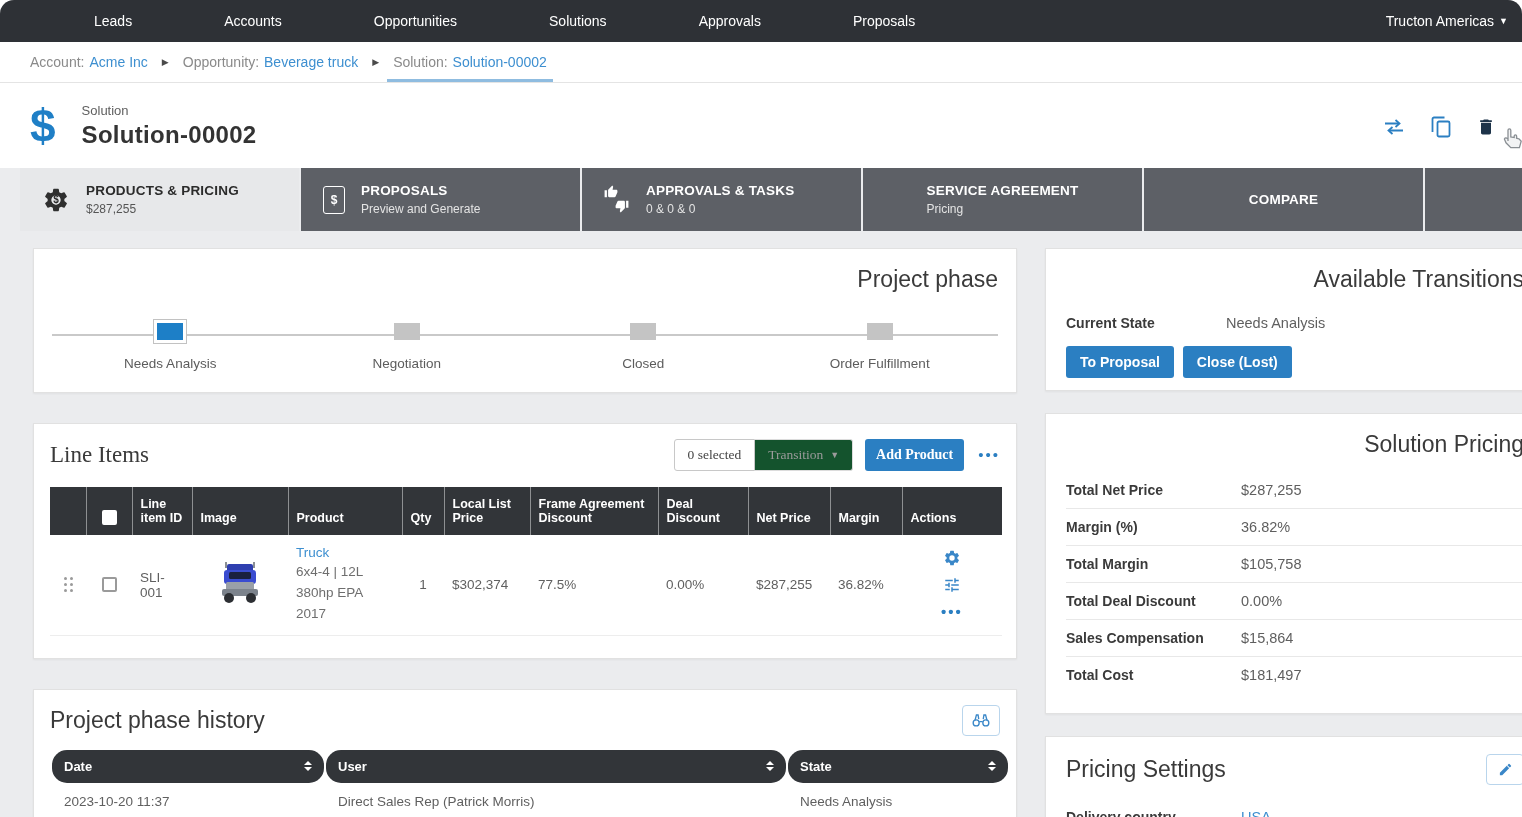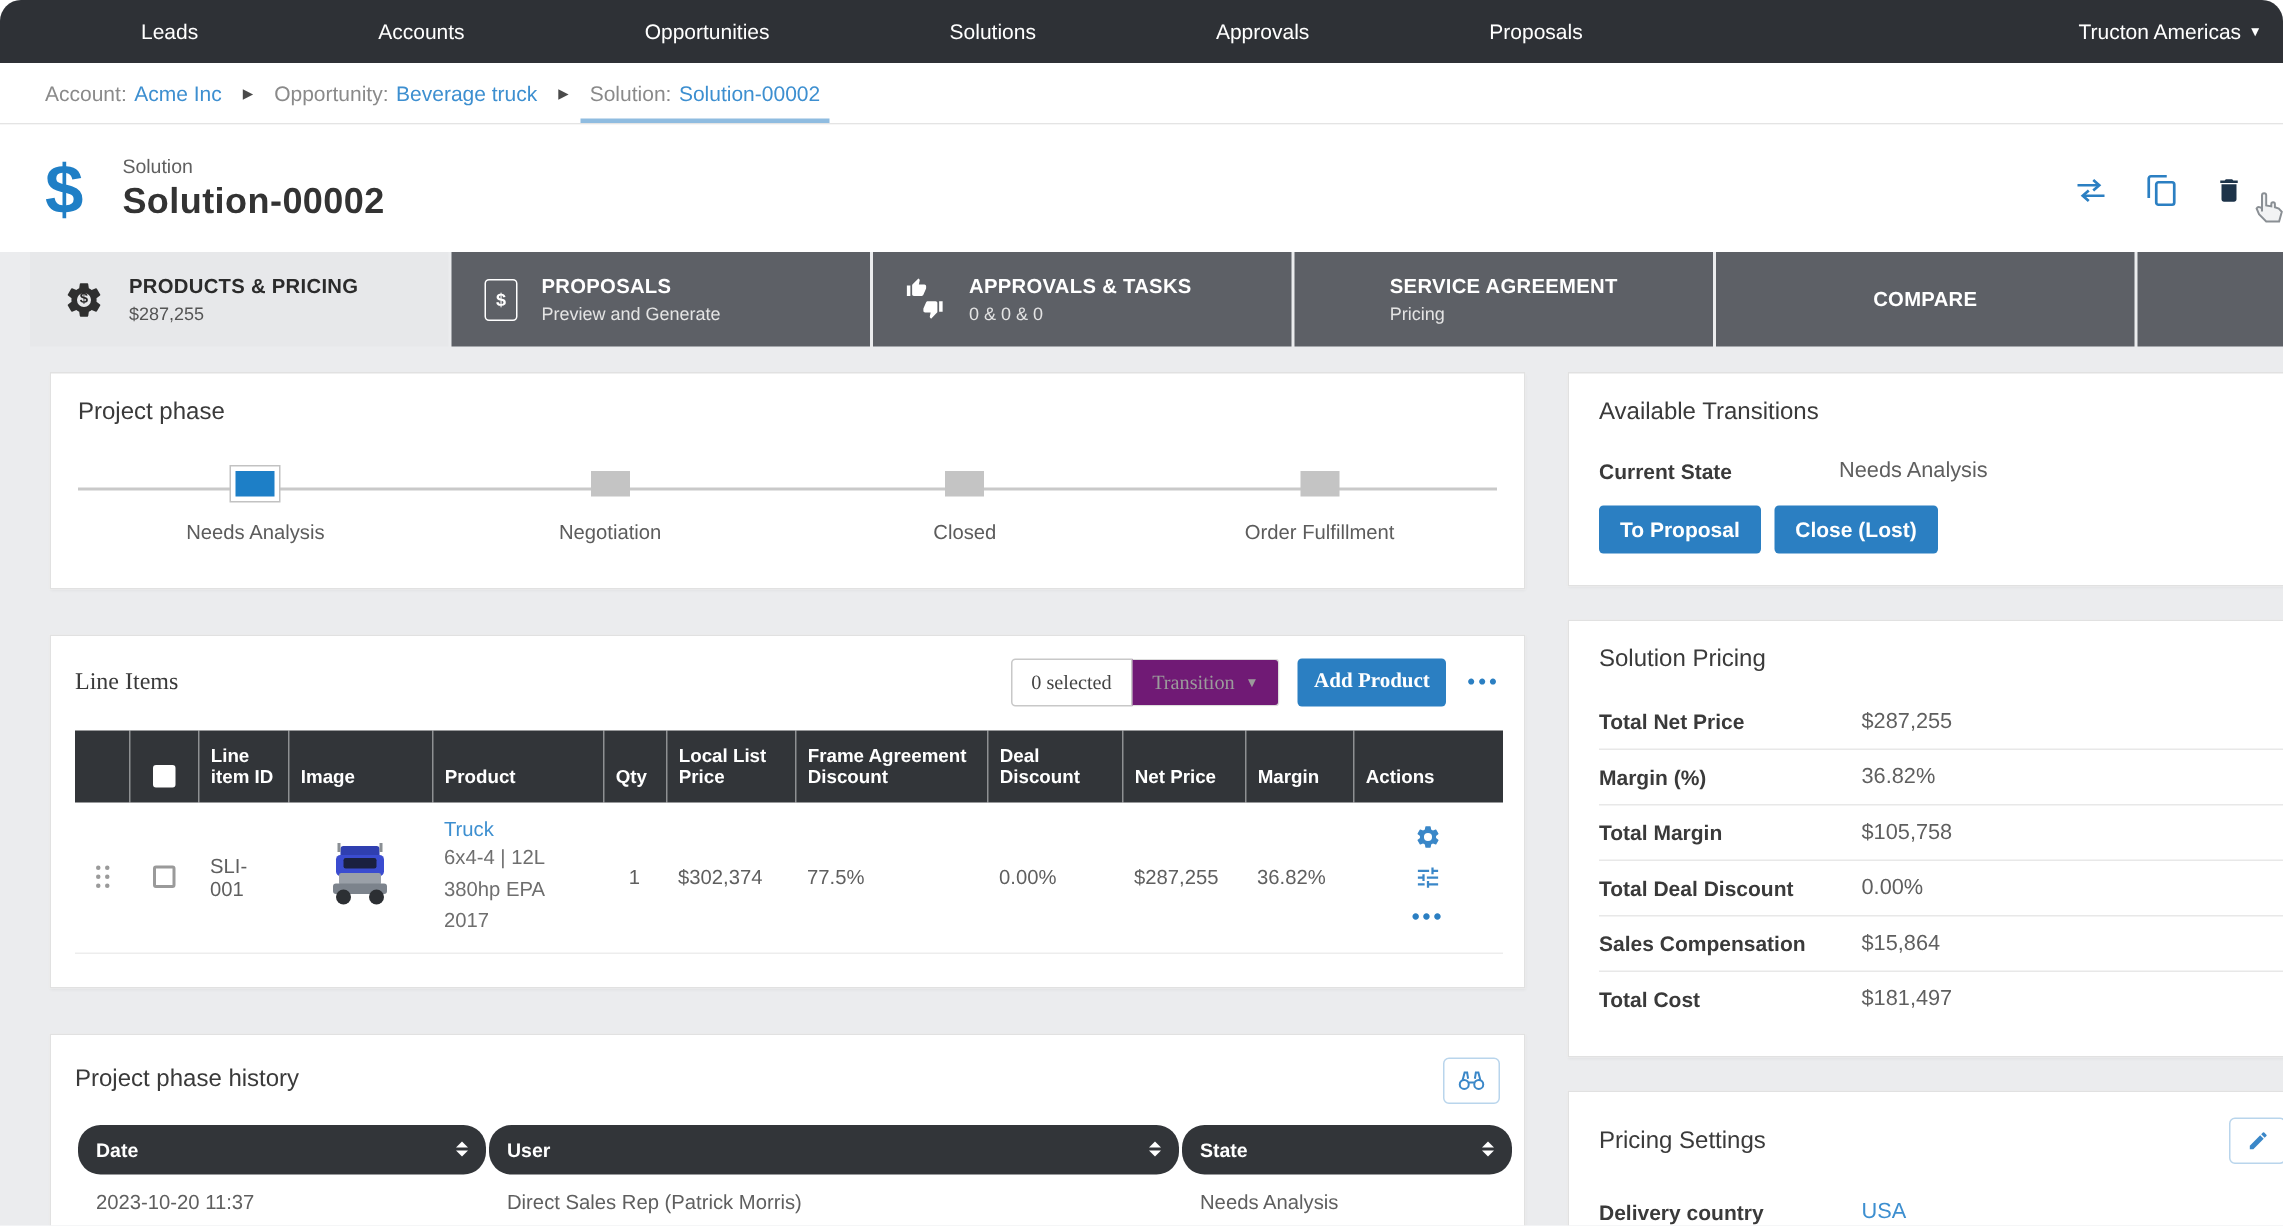--- a/index.html
+++ b/index.html
@@ -4,21 +4,21 @@
 <style>
   * { box-sizing: border-box; margin: 0; padding: 0; }
   body { background:#fff; font-family:"Liberation Sans", sans-serif; }
   .frame { width:1522px; height:817px; background:#ebecee; border-radius:14px 14px 0 0;
            overflow:hidden; position:relative; }
 
   
   .topnav { height:42px; background:#2e3136; display:flex; align-items:center; padding:0 14px 0 24px; }
   .brand { display:flex; align-items:center; gap:8px; width:210px; }
   .brand-name { color:#c7c8ca; font-weight:bold; font-style:italic; font-size:17px; letter-spacing:1px; }
-  .nav-menu { display:flex; gap:120px; margin-left:70px; }
+  .nav-menu { display:flex; gap:92px; margin-left:70px; }
   .nav-item { color:#fff; font-size:14px; cursor:pointer; white-space:nowrap; }
   .nav-right { margin-left:auto; color:#fff; font-size:14px; display:flex; align-items:center; gap:5px; white-space:nowrap; }
   .caret { font-size:9px; color:#fff; }
 
   
   .crumbbar { height:41px; background:#fff; border-bottom:1px solid #e4e4e4; display:flex;
               align-items:center; padding:0 30px; font-size:14px; color:#8a8a8a; gap:14px; }
   .crumb-group { display:flex; gap:5px; align-items:center; position:relative; height:100%; }
   .crumb-group.active::after { content:""; position:absolute; left:-6px; right:-6px; bottom:0;
               height:3px; background:#8fbce0; }
@@ -50,39 +50,39 @@
               align-items:center; justify-content:center; color:#fff; font-size:12px; font-weight:bold; flex:none; }
   .gear-wrap { position:relative; width:28px; height:28px; flex:none; }
   .gear-wrap .gear-dollar { position:absolute; left:0; top:0; width:28px; height:28px; display:flex;
               align-items:center; justify-content:center; font-size:10px; font-weight:bold; color:#2b2b2b; }
 
   
   .content { display:flex; gap:28px; padding:17px 0 0 33px; align-items:flex-start; }
   .col-left { width:984px; flex:none; }
   .col-right { width:500px; flex:none; }
   .card { background:#fff; border:1px solid #e1e1e1; box-shadow:0 1px 2px rgba(0,0,0,.05); }
-  .card-title { font-size:16px; color:#3a3a3a; }
+  .card-title { font-size:23px; color:#3a3a3a;text-align:right; }
 
   
   .phase-card { height:145px; padding:17px 18px; }
   .stepper { position:relative; margin-top:30px; height:54px; }
   .step-line { position:absolute; left:0; right:0; top:11px; height:2px; background:#c9c9c9; }
   .steps { display:flex; position:relative; }
   .step { flex:1; display:flex; flex-direction:column; align-items:center; }
   .step-sq { width:26px; height:17px; background:#c4c4c4; margin-bottom:16px; }
   .step.active .step-sq { background:#1d7fc7; box-shadow:0 0 0 3px #fff, 0 0 0 4px #c2c2c2; }
   .step-label { font-size:13.5px; color:#5c5c5c; }
 
   
   .li-card { margin-top:30px; padding:15px 16px 22px; }
   .li-head { display:flex; align-items:center;font-family:Liberation Serif, serif; }
   .li-controls { margin-left:auto; display:flex; align-items:center; }
   .sel-box { border:1px solid #c8c8c8; border-radius:3px 0 0 3px; background:#fff; color:#444;
              padding:7px 13px; font-size:13.5px; }
-  .transition-btn { border:1px solid #dcdcdc; border-left:none; border-radius:0 3px 3px 0; background:#701a75;
+  .transition-btn { border:1px solid #dcdcdc; border-left:none; border-radius:0 3px 3px 0; background:#14532d;
              color:#9b9b9b; padding:7px 13px; font-size:13.5px; display:flex; gap:7px; align-items:center; }
   .add-btn { background:#2b7fc2; color:#fff; border:none; border-radius:3px; padding:8px 11px;
              font-size:14px; font-weight:bold; margin-left:12px; cursor:pointer; font-family:inherit; }
   .dots-blue { color:#2b7fc2; font-size:15px; font-weight:bold; letter-spacing:2px; margin-left:14px; cursor:pointer; }
 
   table.li { width:100%; border-collapse:collapse; table-layout:fixed; margin-top:16px; }
   table.li th { background:#323539; color:#fff; font-size:12.5px; font-weight:bold; text-align:left;
              padding:10px 8px; vertical-align:bottom; border-right:1px solid rgba(255,255,255,.45); }
   table.li th:last-child { border-right:none; }
   table.li td { padding:10px 8px; font-size:13.5px; color:#5f5f5f; border-bottom:1px solid #ededed;

